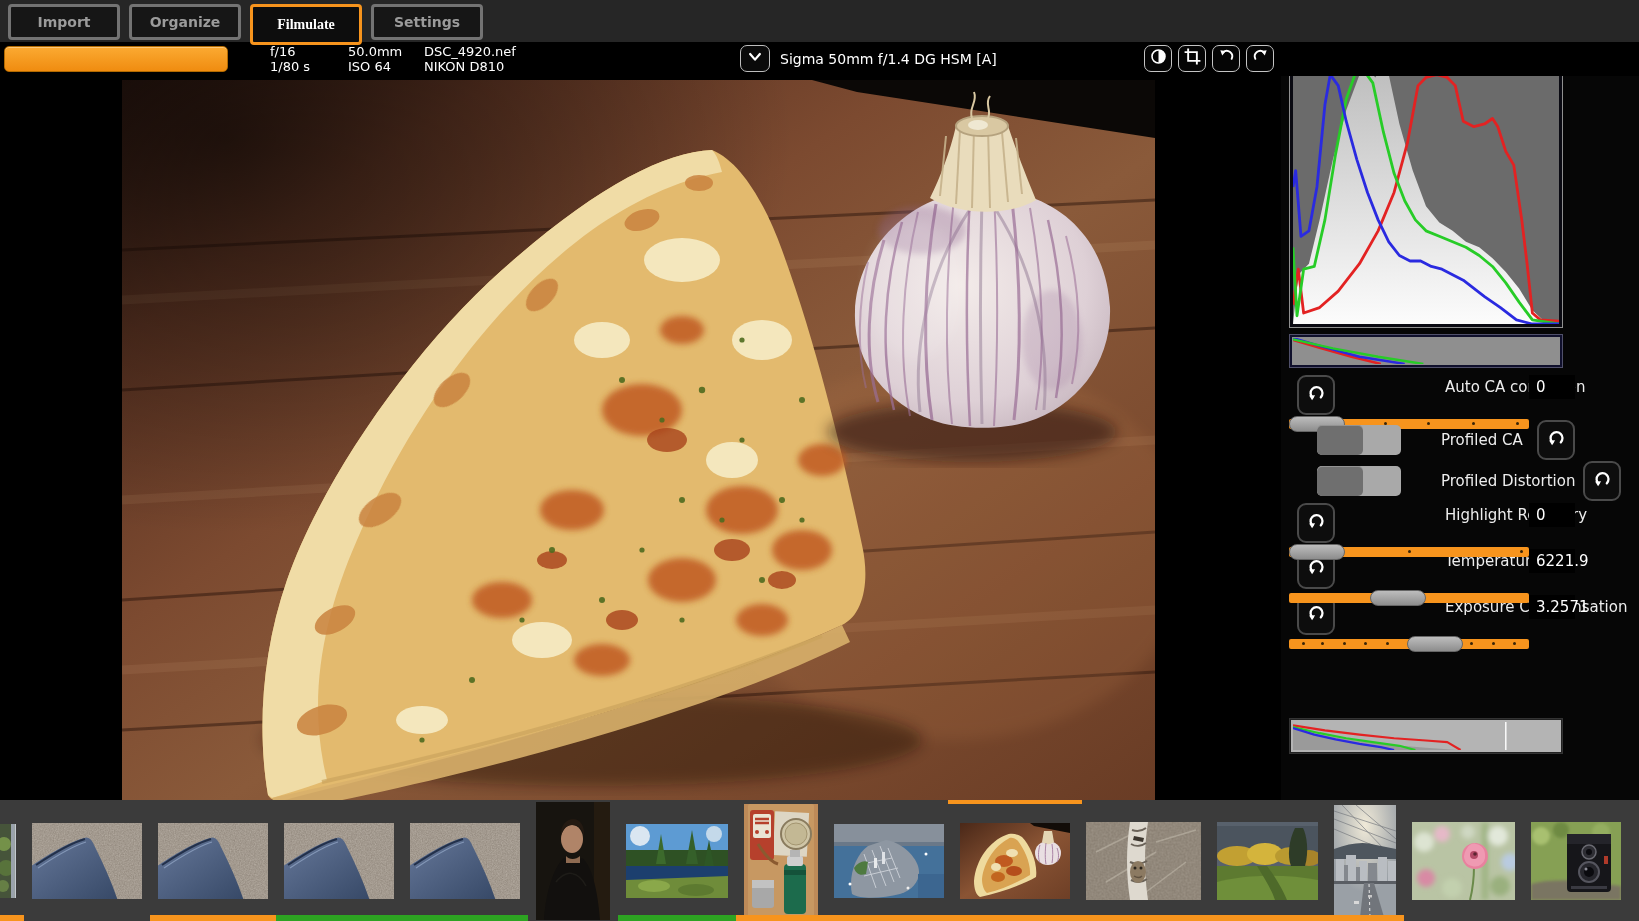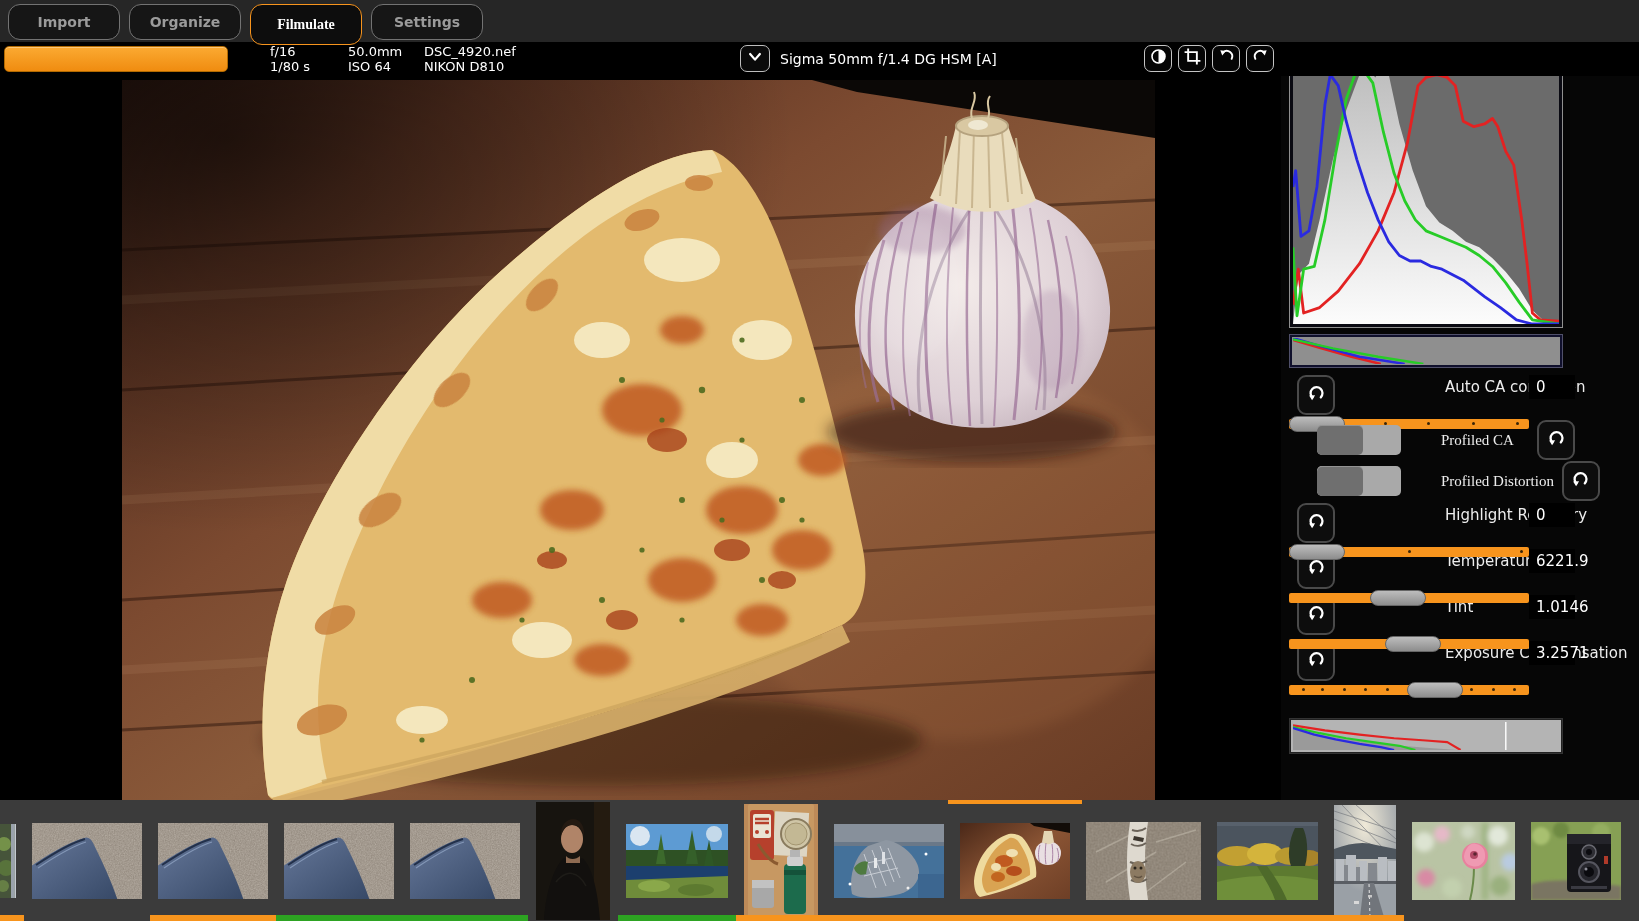--- a/index.html
+++ b/index.html
@@ -3,21 +3,21 @@
 <meta charset="utf-8">
 <style>
   * { box-sizing: border-box; margin: 0; padding: 0; }
   html,body { width:1639px; height:921px; background:#000; overflow:hidden;
     font-family:"DejaVu Sans","Liberation Sans",sans-serif; }
   .app { position:relative; width:1639px; height:921px; background:#000; }
 
   
   .tabbar { position:absolute; left:0; top:0; width:1639px; height:42px; background:#262626; z-index:3; }
   .tab { position:absolute; top:4px; height:36px; width:112px; background:#161616;
-    border:1px solid #737373; border-radius:12px; color:#9b9b9b; font-weight:bold; font-size:14px;
+    border:3px solid #737373; border-radius:4px; color:#9b9b9b; font-weight:bold; font-size:14px;
     display:flex; align-items:center; justify-content:center; cursor:pointer; }
   .tab.active { border-color:#f7941d; color:#fff; height:41px; background:#0d0d0d; z-index:4;font-family:Liberation Serif, serif; }
 
   
   .toolbar { position:absolute; left:0; top:42px; width:1639px; height:34px; background:#000; z-index:2; }
   .progress { position:absolute; left:4px; top:4px; width:224px; height:26px; border-radius:5px;
     background:linear-gradient(#fbaa32,#f08c10); border:1px solid #b36a00;
     box-shadow:inset 0 1px 0 rgba(255,255,255,.35); }
   .exif { position:absolute; top:2px; color:#fff; font-size:13px; line-height:15px;margin-left:37px; }
   .exif div { white-space:nowrap; }
@@ -57,21 +57,21 @@
   .resetbtn svg { width:21px; height:21px; }
   .slider { grid-column:1 / span 2; position:relative; height:10px; margin-top:3px;
     background:#f7941d; border-radius:2px; cursor:pointer; }
   .tick { position:absolute; top:3px; width:3px; height:3px; border-radius:50%; background:#3a2508; }
   .handle { position:absolute; top:-3px; width:56px; height:16px; border-radius:8px;
     background:linear-gradient(#bdbdbd,#8d8d8d); border:1px solid #666; cursor:grab; }
   .toggle { grid-column:2; position:relative; width:84px; height:30px; background:#a9a9a9;
     border-radius:5px; cursor:pointer; }
   .toggle .knob { position:absolute; left:0; top:0; width:46px; height:30px; background:#6f6f6f;
     border-radius:5px; box-shadow:inset 0 1px 0 rgba(255,255,255,.25); }
-  .toggle-label { grid-column:3; color:#ededed; font-size:15px; padding-left:38px; white-space:nowrap;font-family:Liberation Serif, serif; }
+  .toggle-label { grid-column:3; color:#ededed; font-size:15px; padding-left:38px; white-space:nowrap; }
   .saverow { position:absolute; left:8px; top:714px; width:276px; display:flex; gap:10px; z-index:2; }
   .savebtn { flex:1; height:40px; background:linear-gradient(#1d1d1d,#0b0b0b); border:2px solid #5a5a5a;
     border-radius:9px; color:#fff; font-size:15px; font-family:inherit; cursor:pointer; }
 
   
   .filmstrip { position:absolute; left:0; top:800px; width:1639px; height:121px; background:#3b3b3b;
     display:flex; gap:16px; align-items:center; overflow:hidden; }
   .fs-cell { position:relative; height:100%; display:flex; align-items:center; flex:none; }
   .fs-cell svg { display:block; }
   .fs-bar { position:absolute; bottom:0; left:-8px; right:-8px; height:6px; }
@@ -378,33 +378,20 @@
             <span><svg viewBox="0 0 24 24">
                 <path d="M7.4,16.6 A6.8,6.8 0 1 1 16.9,16.4" fill="none" stroke="#fff" stroke-width="2.6" stroke-linecap="round"></path>
                 <polygon points="3.6,14.4 10.4,14.0 7.0,19.8" fill="#fff"></polygon>
               </svg></span>
           </div>
           <div class="slider">
             <div class="handle" style="left: calc(44% - 24.64px);"></div>
           </div>
         </div>
         <div class="ctl ctl-slider">
-          <div class="ctl-label">Tint</div>
-          <div class="ctl-value">1.0146</div>
-          <div class="resetbtn">
-            <span><svg viewBox="0 0 24 24">
-                <path d="M7.4,16.6 A6.8,6.8 0 1 1 16.9,16.4" fill="none" stroke="#fff" stroke-width="2.6" stroke-linecap="round"></path>
-                <polygon points="3.6,14.4 10.4,14.0 7.0,19.8" fill="#fff"></polygon>
-              </svg></span>
-          </div>
-          <div class="slider">
-            <div class="handle" style="left: calc(52% - 29.12px);"></div>
-          </div>
-        </div>
-        <div class="ctl ctl-slider">
           <div class="ctl-label">Exposure Compensation</div>
           <div class="ctl-value">3.2571</div>
           <div class="resetbtn">
             <span><svg viewBox="0 0 24 24">
                 <path d="M7.4,16.6 A6.8,6.8 0 1 1 16.9,16.4" fill="none" stroke="#fff" stroke-width="2.6" stroke-linecap="round"></path>
                 <polygon points="3.6,14.4 10.4,14.0 7.0,19.8" fill="#fff"></polygon>
               </svg></span>
           </div>
           <div class="slider">
             <div class="tick" style="left: calc(6% - 1.5px);"></div>

